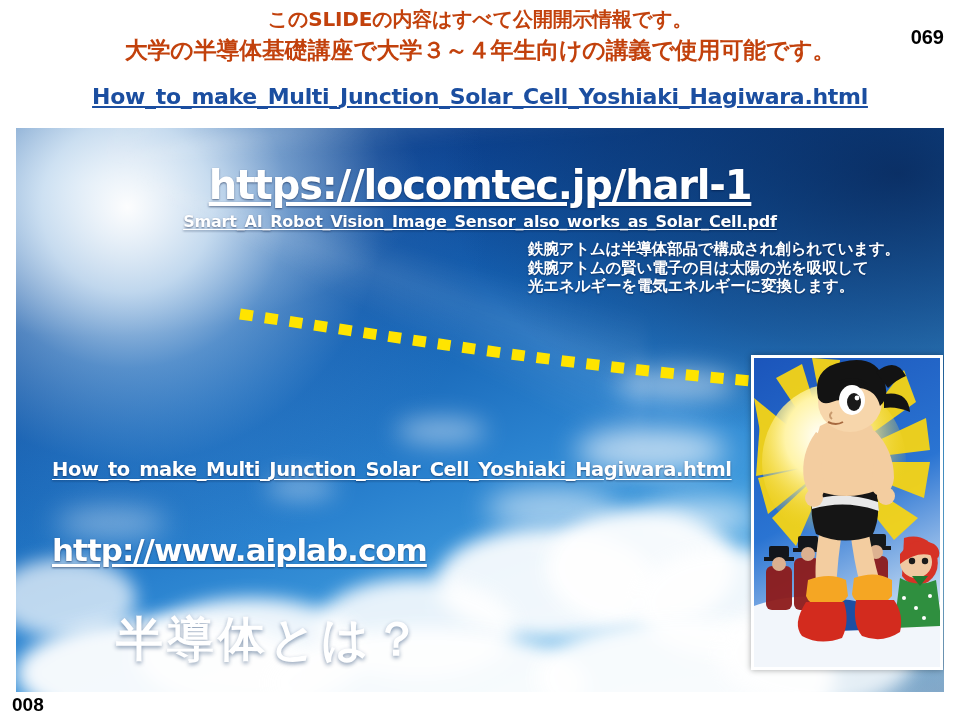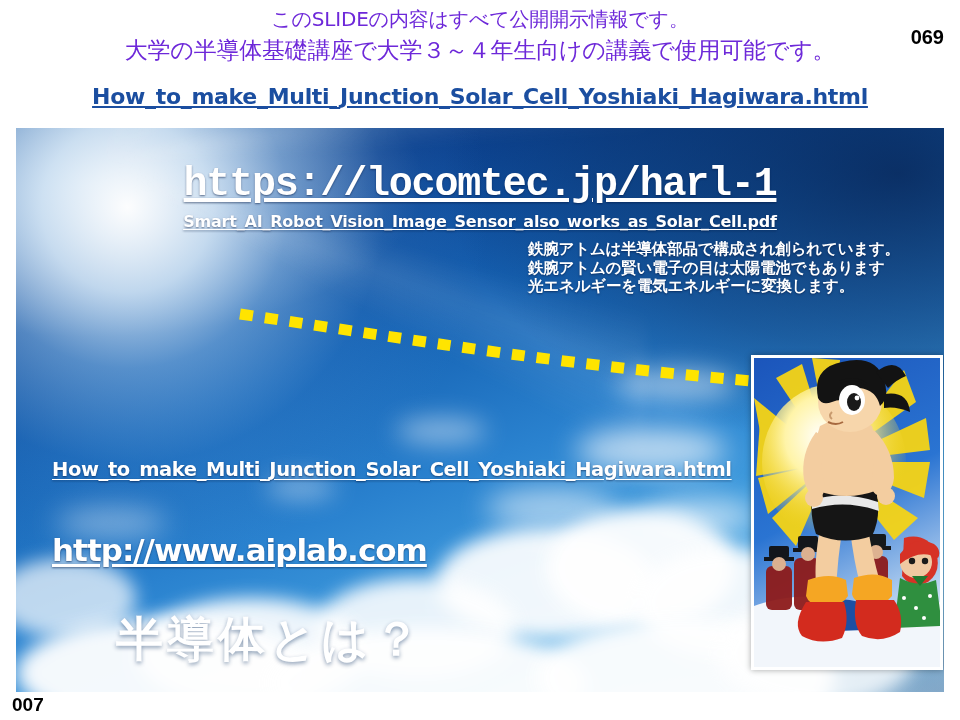--- a/index.html
+++ b/index.html
@@ -8,21 +8,21 @@
     font-family:"Liberation Sans","DejaVu Sans",sans-serif;
     position:relative;
   }
 
   
   #slide-header{
     position:absolute;left:0;top:0;width:960px;height:124px;
   }
   .hdr-line{
     position:absolute;width:100%;text-align:center;
-    color:#6d28d9;font-weight:normal;letter-spacing:-.2px;
+    color:#c2410c;font-weight:bold;letter-spacing:-.2px;
     font-family:"DejaVu Sans","Liberation Sans",sans-serif;
   }
   #hdr-line-1{top:7px;font-size:20px;line-height:24px;}
   #hdr-line-2{top:37px;font-size:23px;line-height:26px;}
   #page-number{
     position:absolute;right:16px;top:10px;
     font-size:20px;font-weight:bold;color:#000;
     font-family:"Liberation Sans",sans-serif;
     margin-top:16px;
   }
@@ -78,21 +78,21 @@
   .cloud.soft{filter:blur(14px);}
   .cloud.faint{filter:blur(12px);opacity:.45;}
 
   
   .ptext{position:absolute;color:#ffffff;font-weight:bold;
     font-family:"DejaVu Sans","Liberation Sans",sans-serif;
     text-shadow:0 1px 2px rgba(0,20,60,.55);white-space:nowrap;}
 
   #org-name{left:0;top:6px;width:100%;text-align:center;font-size:21px;letter-spacing:-.3px;}
   #main-url{left:0;top:34px;width:100%;text-align:center;font-size:40px;
-    letter-spacing:-1.2px;text-decoration:underline;text-underline-offset:3px;cursor:pointer;font-family:Liberation Mono, monospace;}
+    letter-spacing:-1.2px;text-decoration:underline;text-underline-offset:3px;cursor:pointer;}
   #pdf-link{left:0;top:84px;width:100%;text-align:center;font-size:16px;
     letter-spacing:-.2px;text-decoration:underline;text-underline-offset:2px;cursor:pointer;}
 
   #desc-block{
     position:absolute;left:512px;top:112px;color:#ffffff;font-weight:bold;
     font-family:"DejaVu Sans","Liberation Sans",sans-serif;
     font-size:15.5px;line-height:18.5px;letter-spacing:-.2px;
     text-shadow:0 1px 2px rgba(0,20,60,.6);
   }
   #desc-block div{white-space:nowrap;}
@@ -153,21 +153,21 @@
   <div class="cloud" style="left:250px;top:500px;width:320px;height:110px;opacity:.95;"></div>
   <div class="cloud" style="left:520px;top:490px;width:300px;height:120px;opacity:.95;"></div>
   <div class="cloud" style="left:700px;top:470px;width:200px;height:110px;opacity:.8;"></div>
   <div class="cloud soft" style="left:40px;top:380px;width:110px;height:30px;opacity:.4;"></div>
 
   <div class="ptext" id="main-url">https://locomtec.jp/harl-1</div>
   <div class="ptext" id="pdf-link">Smart_AI_Robot_Vision_Image_Sensor_also_works_as_Solar_Cell.pdf</div>
 
   <div id="desc-block">
     <div>鉄腕アトムは半導体部品で構成され創られています。</div>
-    <div>鉄腕アトムの賢い電子の目は太陽電池でもあります</div>
+    <div>鉄腕アトムの賢い電子の目は太陽の光を吸収して</div>
     <div>光エネルギーを電気エネルギーに変換します。</div>
   </div>
 
   <div class="ptext" id="html-link-2">How_to_make_Multi_Junction_Solar_Cell_Yoshiaki_Hagiwara.html</div>
   <div class="ptext" id="aiplab-url">http://www.aiplab.com</div>
   <div class="ptext" id="headline-jp">半導体とは？</div>
 
   <svg id="arrow-layer" viewBox="0 0 928 564" xmlns="http://www.w3.org/2000/svg">
     <path d="M 224 186 C 400 212, 560 240, 786 257" fill="none" stroke="#ffe400" stroke-width="11" stroke-dasharray="13 12" stroke-linecap="butt"></path>
     <path d="M 775 240 L 812 258 L 775 276 Z" fill="#ffe400"></path>
@@ -276,13 +276,13 @@
 
           <path d="M78 54 q-4 4 0 7" stroke="#c89a6e" stroke-width="2" fill="none"></path>
           <path d="M74 64 q8 4 15 0" stroke="#a7693f" stroke-width="2" fill="none"></path>
         </g>
       </svg>
     </div>
   </div>
 
 </div>
 
-<div id="slide-number-bottom">007</div>
+<div id="slide-number-bottom">008</div>
 
 </body></html>

